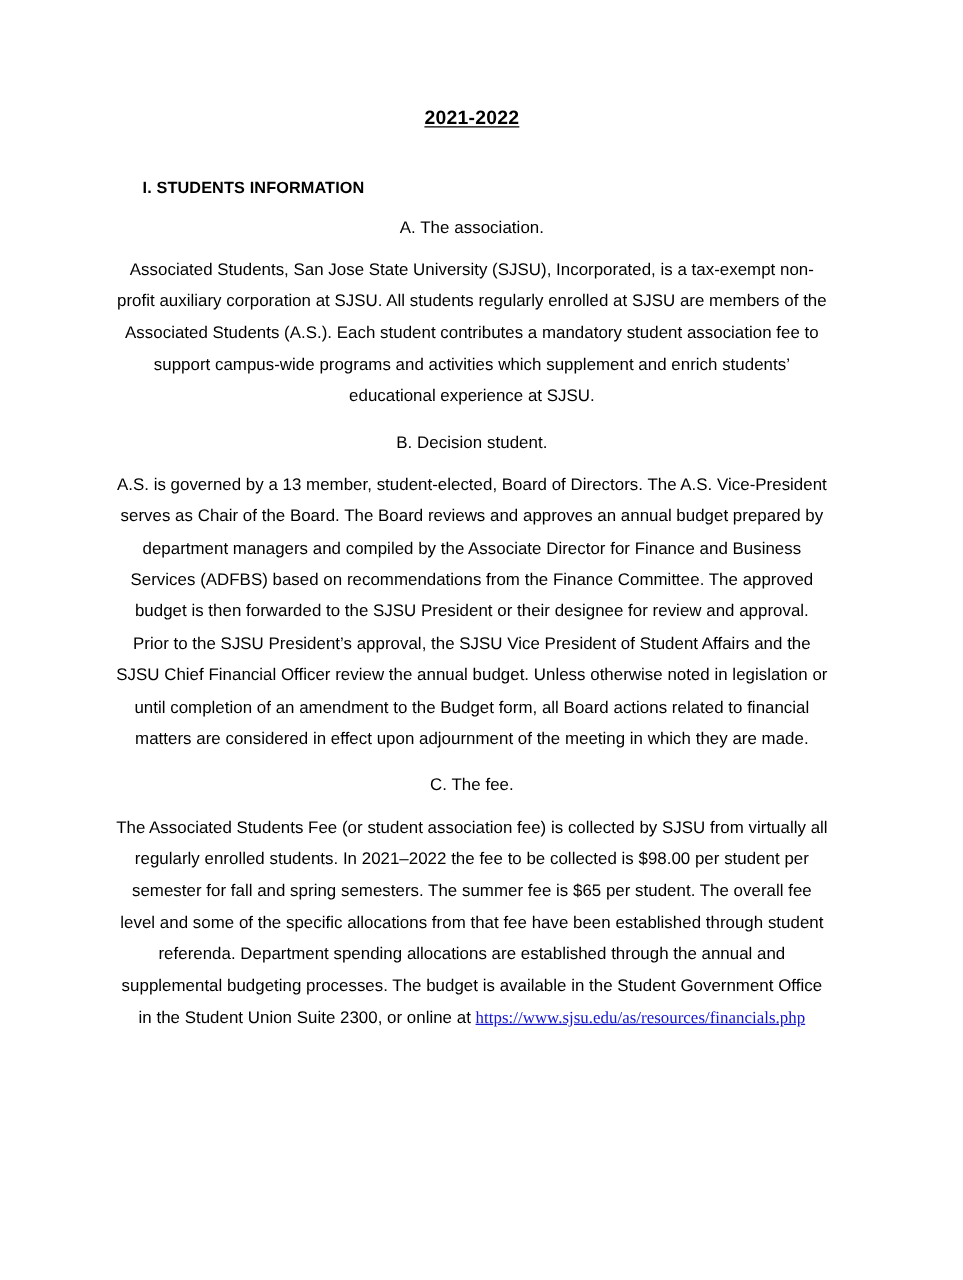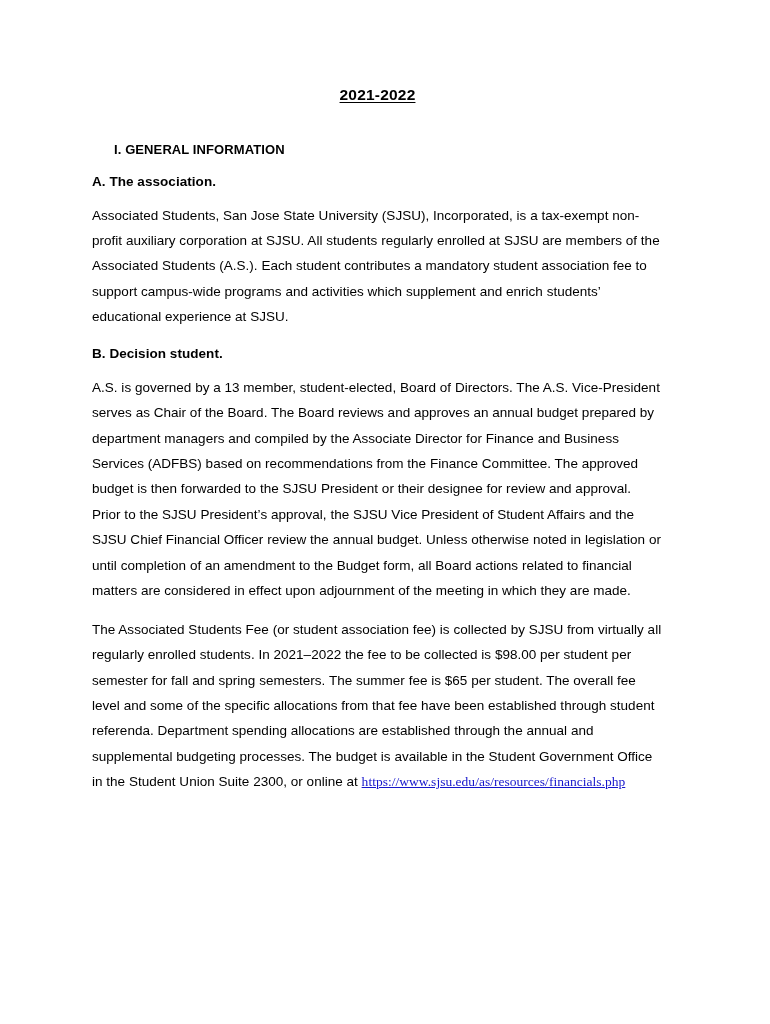--- a/index.html
+++ b/index.html
@@ -47,30 +47,31 @@
     letter-spacing: 0.1px;
   }
   .bold-para {
     font-weight: bold;
     font-size: 13.5px;
     line-height: 1.85;
     margin-top: 18px;
     letter-spacing: 0.05px;
   }
   .sub-heading {
-    font-weight: bold;
+    font-weight: normal;
     font-size: 13.5px;
     margin-top: 17px;
     letter-spacing: 0.05px;
+    text-align: center;
   }
   .body-para {
     font-size: 13.5px;
     line-height: 1.88;
     margin-top: 13px;
-    text-align: left;
+    text-align: center;
     letter-spacing: 0.02px;
   }
   .body-para.tight {
     margin-top: 12px;
   }
   a.doc-link {
     color: #1515cc;
     text-decoration: underline;
     font-family: Liberation Serif, serif;
   }
@@ -78,24 +79,25 @@
 </head>
 <body>
 
 <div class="page">
 
   <div class="doc-title-line">
     <span class="doc-title-year">2021-2022</span>
   </div>
 
 
-  <div class="section-heading">I. GENERAL INFORMATION</div>
+  <div class="section-heading">I. STUDENTS INFORMATION</div>
 
 
   <h3 class="sub-heading">A. The association.</h3>
   <p class="body-para">Associated Students, San Jose State University (SJSU), Incorporated, is a tax-exempt non-profit auxiliary corporation at SJSU. All students regularly enrolled at SJSU are members of the Associated Students (A.S.). Each student contributes a mandatory student association fee to support campus-wide programs and activities which supplement and enrich students’ educational experience at SJSU.</p>
 
   <h3 class="sub-heading">B. Decision student.</h3>
   <p class="body-para">A.S. is governed by a 13 member, student-elected, Board of Directors. The A.S. Vice-President serves as Chair of the Board. The Board reviews and approves an annual budget prepared by department managers and compiled by the Associate Director for Finance and Business Services (ADFBS) based on recommendations from the Finance Committee. The approved budget is then forwarded to the SJSU President or their designee for review and approval. Prior to the SJSU President’s approval, the SJSU Vice President of Student Affairs and the SJSU Chief Financial Officer review the annual budget.  Unless otherwise noted in legislation or until completion of an amendment to the Budget form, all Board actions related to financial matters are considered in effect upon adjournment of the meeting in which they are made.</p>
 
+  <h3 class="sub-heading">C. The fee.</h3>
   <p class="body-para tight"><span>The Associated Students Fee (or student association fee) is collected by SJSU from virtually all regularly enrolled students. In 2021–2022 the fee to be collected is $98.00 per student per semester for fall and spring semesters. The summer fee is $65 per student. The overall fee level and some of the specific allocations from that fee have been established through student referenda. Department spending allocations are established through the annual and supplemental budgeting processes. The budget is available in the Student Government Office in the Student Union Suite 2300, or online at </span><a class="doc-link" href="#">https://www.sjsu.edu/as/resources/financials.php</a></p>
 
 </div>
 
 </body></html>

